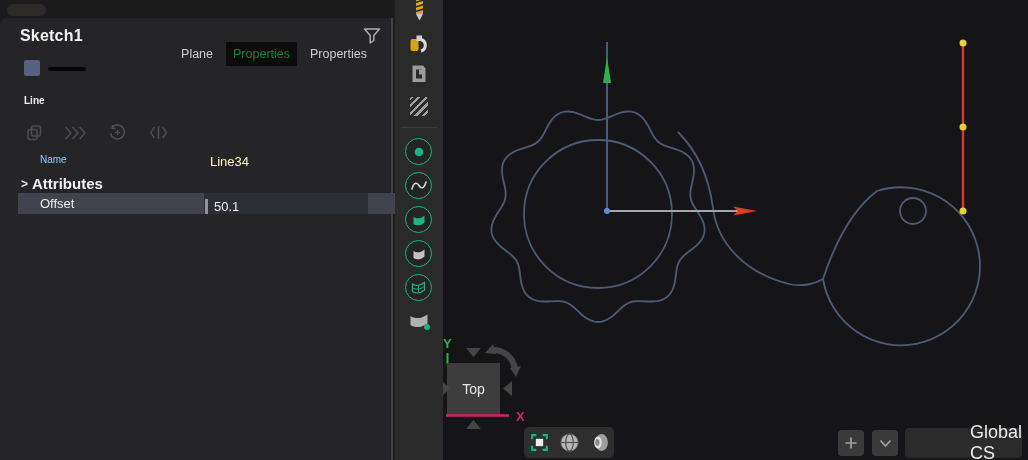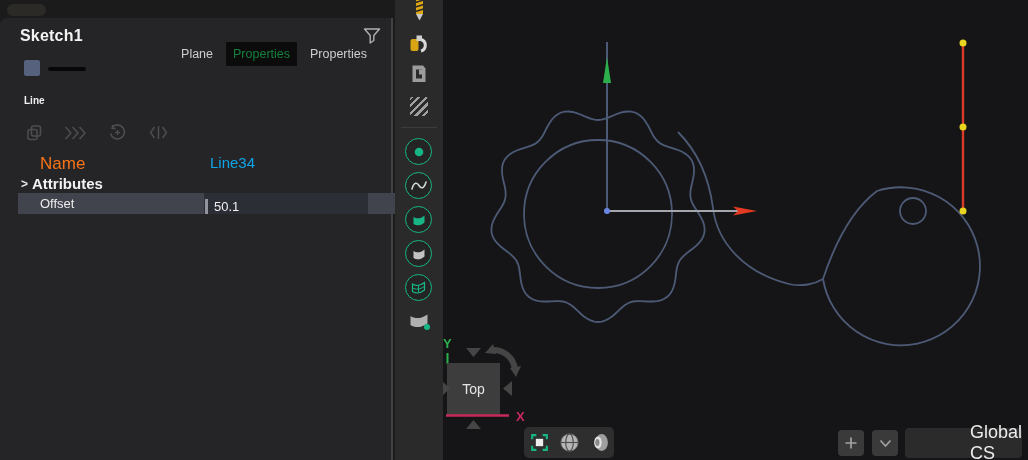--- a/index.html
+++ b/index.html
@@ -23,22 +23,22 @@
   .panel-title{position:absolute;left:20px;top:9px;font-size:16px;font-weight:bold;color:#f2f2f2;letter-spacing:.2px;}
   .filter-btn{position:absolute;left:362px;top:8px;width:20px;height:20px;cursor:pointer;}
   .swatch{position:absolute;left:24px;top:42px;width:16px;height:16px;border-radius:2px;background:var(--swatch_blue);}
   .line-swatch{position:absolute;left:48px;top:49px;width:38px;height:4px;border-radius:2px;background:#070707;}
   .tabs{position:absolute;right:17px;top:24px;display:flex;align-items:flex-end;gap:6px;}
   .tab{font-size:12.5px;color:#cdcdcd;padding:5px 7px;border-radius:1px;cursor:pointer;white-space:nowrap;}
   .tab.active{background:var(--tab_active_bag,#0b0b0b);background:var(--tab_active_bg);color:#15803d;}
   .section-title{position:absolute;left:24px;top:77px;font-size:10px;font-weight:bold;color:#f0f0f0;}
   .action-icons{position:absolute;left:27px;top:106px;display:flex;gap:22px;align-items:center;}
   .action-icons .aic{display:block;}
-  .prop-name-label{position:absolute;left:40px;top:136px;font-size:17px;color:#f97316;}
-  .prop-name-value{position:absolute;left:210px;top:136px;font-size:15px;color:#0ea5e9;}
+  .prop-name-label{position:absolute;left:40px;top:136px;font-size:10px;color:#7dd3fc;}
+  .prop-name-value{position:absolute;left:210px;top:136px;font-size:13px;color:#fef9c3;}
   .attr-row{position:absolute;left:21px;top:157px;display:flex;align-items:center;gap:4px;cursor:pointer;}
   .attr-chevron{color:#e6e6e6;font-size:12px;font-weight:bold;transform:scaleY(1.1);}
   .attr-label{font-size:15px;font-weight:bold;color:#f2f2f2;}
   .offset-row{position:absolute;left:18px;top:175px;width:444px;height:21px;background:var(--row_highlight);display:flex;align-items:center;}
   .offset-label{font-size:13px;color:#ececec;margin-left:22px;flex:0 0 auto;}
   .offset-field{position:absolute;left:186px;top:0;width:164px;height:21px;background:var(--value_bg);display:flex;align-items:flex-end;cursor:text;}
   .offset-caret{width:3px;height:15px;background:#94949c;margin:0 6px 0 1px;flex:0 0 auto;}
   .offset-value{font-size:13px;color:#eeeeee;}
   .offset-lock{position:absolute;right:5px;top:3px;width:12px;height:15px;cursor:pointer;}
 

